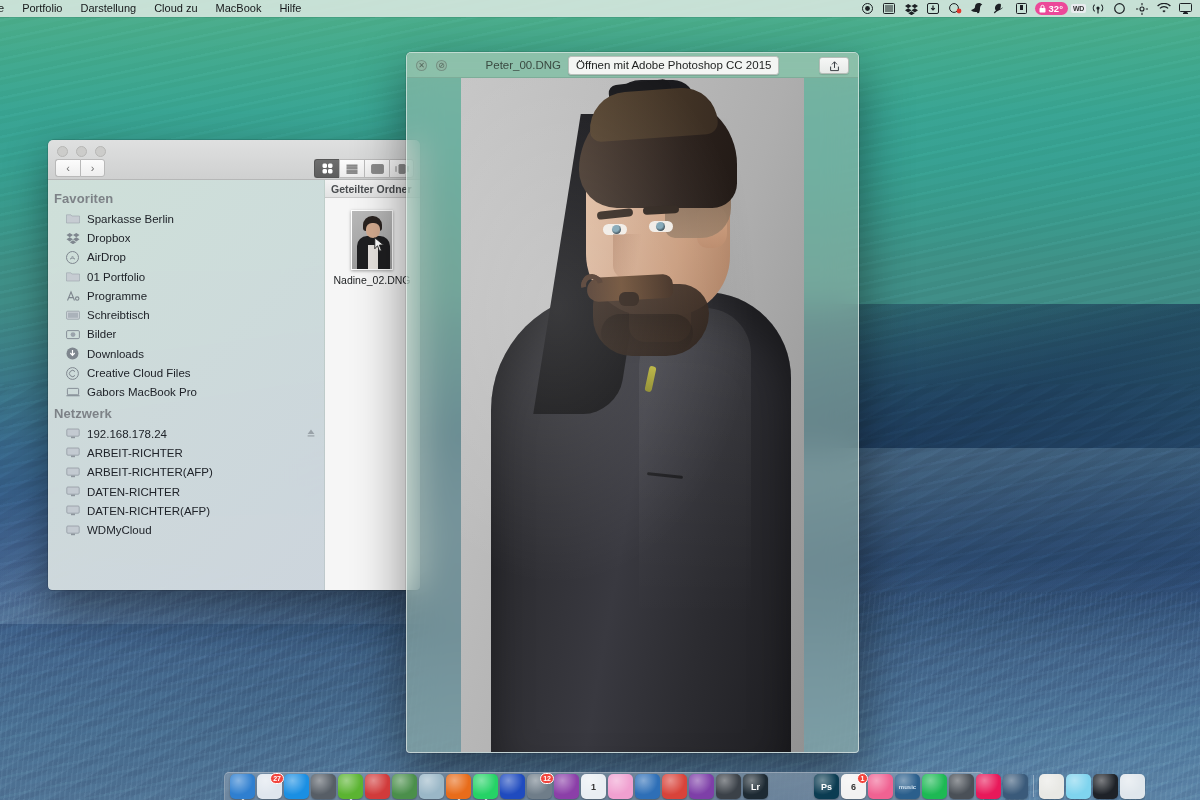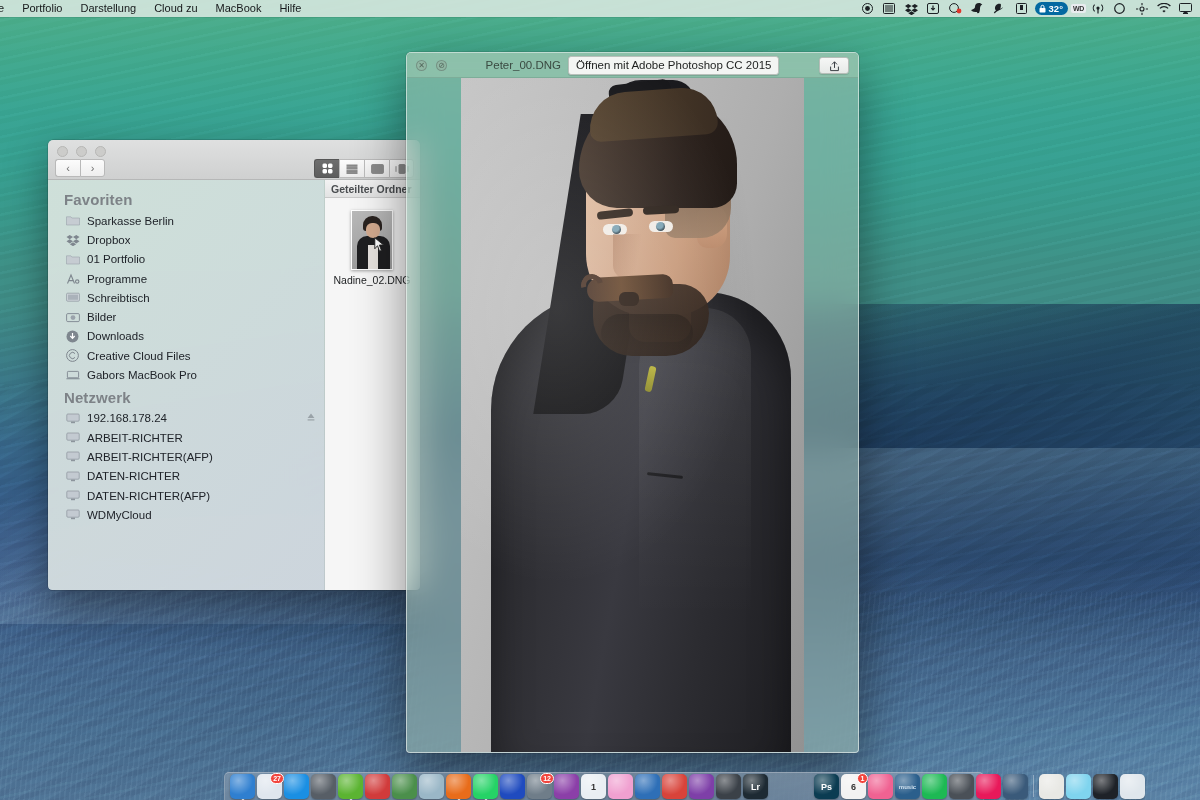--- a/index.html
+++ b/index.html
@@ -66,21 +66,21 @@
     font-size:11px; color:#16181a;
     box-shadow:0 .5px 0 rgba(0,0,0,.14);
   }
   .mb-left { display:flex; align-items:center; margin-left:-11px; }
   .mb-item { padding:0 9px; line-height:17px; white-space:nowrap; cursor:default; }
   .mb-right { margin-left:auto; display:flex; align-items:center; padding-right:4px; gap:1px; }
   .mb-ico { width:21px; height:17px; display:flex; align-items:center; justify-content:center; color:#1c2024; }
   .mb-ico svg { display:block; }
   .mb-weather {
     display:flex; align-items:center; gap:2px;
-    background:#0369a1; color:#fff; border-radius:8px;
+    background:#ec4899; color:#fff; border-radius:8px;
     padding:0 5px 0 3px; height:13px; font-size:9.5px; font-weight:bold;
     margin:0 2px;
   }
   .mb-wd {
     background:#e9ecef; color:#333; font-size:7px; font-weight:bold;
     border-radius:2px; padding:1px 2px; letter-spacing:-.3px; line-height:1;
   }
 
   
   #finder {
@@ -118,22 +118,22 @@
 
   .fw-body { flex:1; display:flex; min-height:0; }
   .fw-sidebar {
     width:277px; flex:0 0 277px;
     background:linear-gradient(135deg, rgba(216,228,222,.94), rgba(213,220,226,.94));
     backdrop-filter:blur(18px);
     padding-top:7px; overflow:hidden;
     border-right:1px solid rgba(0,0,0,.07);
   }
   .sb-header {
-    font-size:15px; color:#7d8287; font-weight:bold;
-    padding:4px 0 3px 16px; letter-spacing:.1px;
+    font-size:13px; color:#7d8287; font-weight:bold;
+    padding:4px 0 3px 6px; letter-spacing:.1px;
   }
   .sb-item {
     height:19.3px; display:flex; align-items:center; gap:7px;
     padding-left:17px; padding-right:8px; font-size:11.5px; color:#20242a;
     white-space:nowrap;
   }
   .sb-ico { width:15px; height:14px; flex:0 0 15px; display:flex; align-items:center; justify-content:center; }
   .sb-ico svg { display:block; }
   .sb-label { overflow:hidden; text-overflow:ellipsis; }
   .sb-eject { margin-left:auto; opacity:.45; }
@@ -544,20 +544,29 @@
       <div class="sb-item">
         <span class="sb-ico">
             <svg width="14" height="12" viewBox="0 0 13 12" fill="#7e868e">
               <path d="M3.2 1 0 3.1l3.2 2.1L6.5 3zM9.8 1 6.5 3l3.3 2.2L13 3.1zM0 7.3l3.2 2.1 3.3-2.1-3.3-2.1zM9.8 5.2 6.5 7.3l3.3 2.1L13 7.3zM3.3 10.2l3.2 2 3.2-2-3.2-1.9z"></path>
             </svg>
           </span>
         <span class="sb-label">Dropbox</span>
       </div>
       <div class="sb-item">
         <span class="sb-ico">
+            <svg width="13" height="13" viewBox="0 0 13 13" fill="none" stroke="#7e868e" stroke-width="1">
+              <circle cx="6.5" cy="6.5" r="6"></circle>
+              <path d="M4 8.2a3.4 3.4 0 0 1 5 0M5.4 6.2a1.6 1.6 0 0 1 2.2 0"></path>
+            </svg>
+          </span>
+        <span class="sb-label">AirDrop</span>
+      </div>
+      <div class="sb-item">
+        <span class="sb-ico">
             <svg width="14" height="11" viewBox="0 0 14 11">
               <path d="M.5 1.8h4.3l1.1 1.2H13.5v7H.5z" fill="#c6ccd2" stroke="#9aa3ab" stroke-width=".6"></path>
             </svg>
           </span>
         <span class="sb-label">01 Portfolio</span>
       </div>
       <div class="sb-item">
         <span class="sb-ico">
             <svg width="14" height="12" viewBox="0 0 14 12" fill="none" stroke="#7e868e" stroke-width="1.1">
               <path d="M1.5 10.5 5 2l3.5 8.5M2.8 7.6h4.4"></path>

